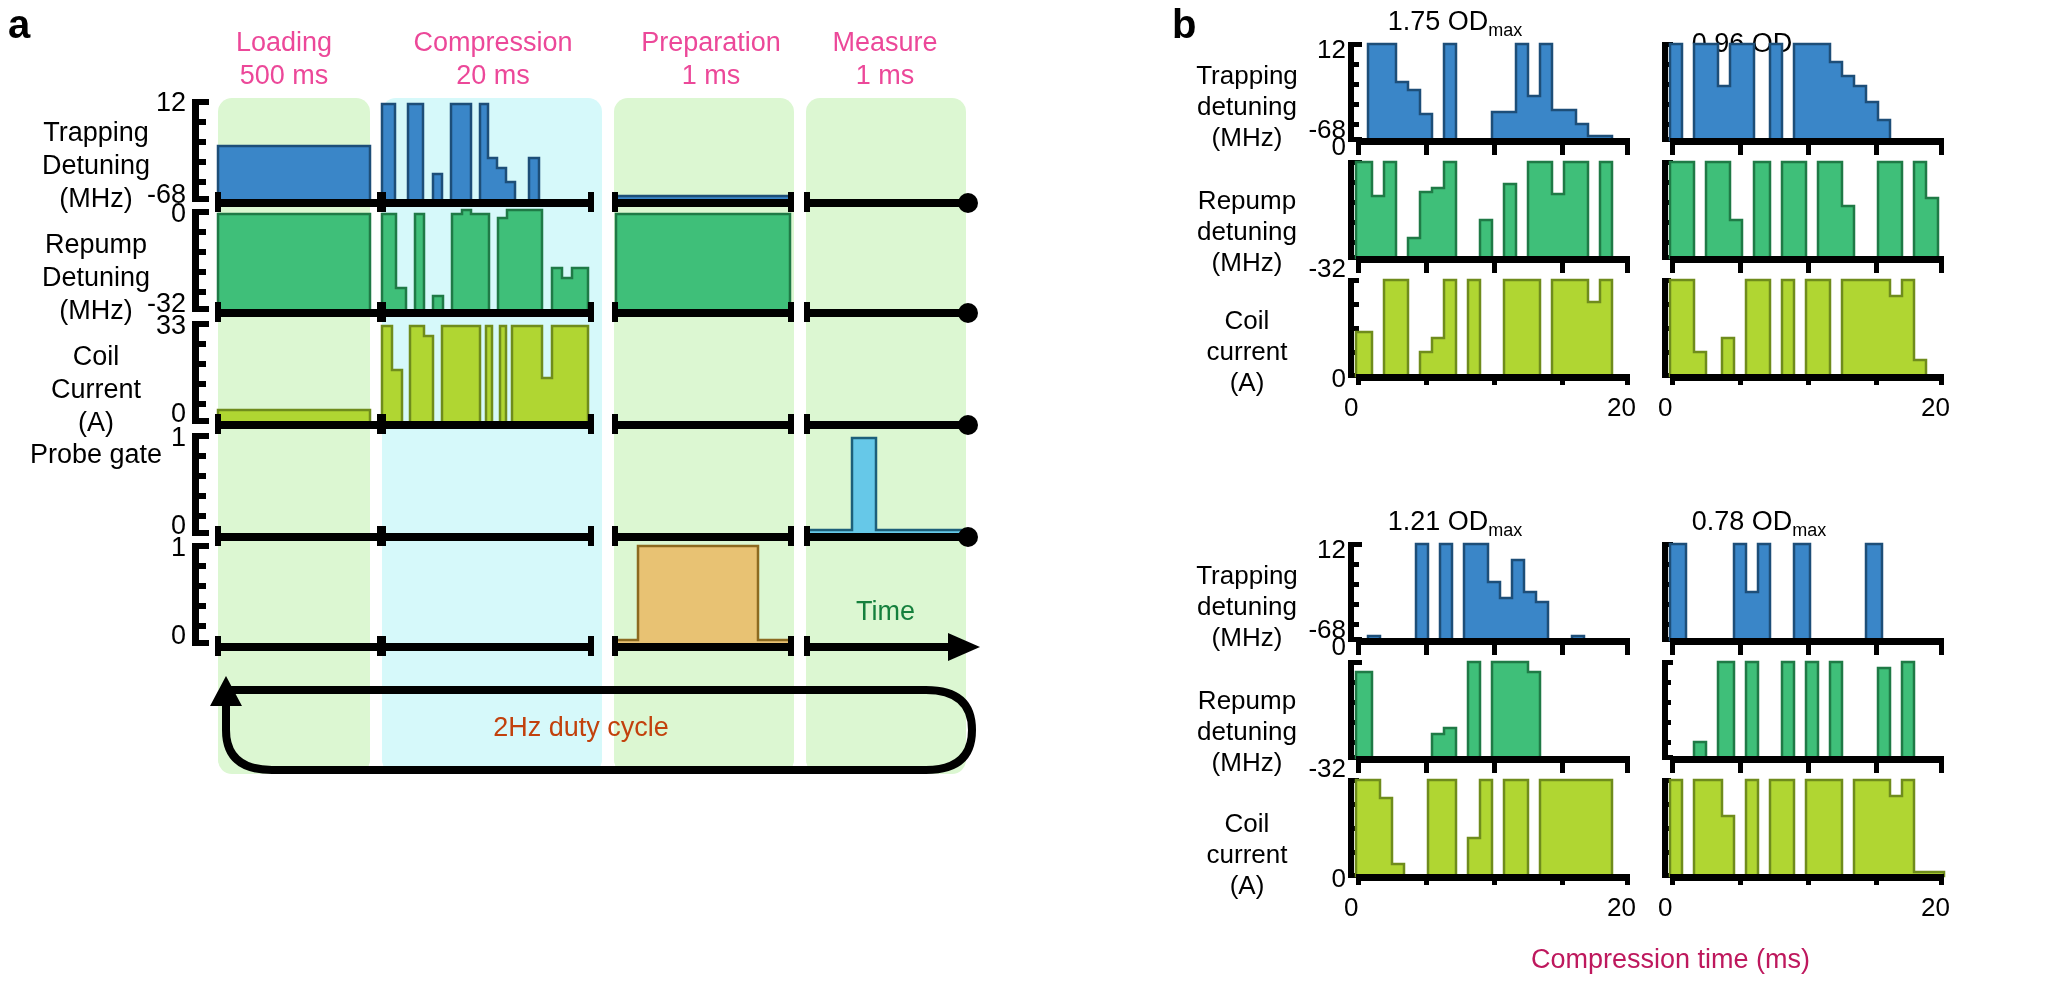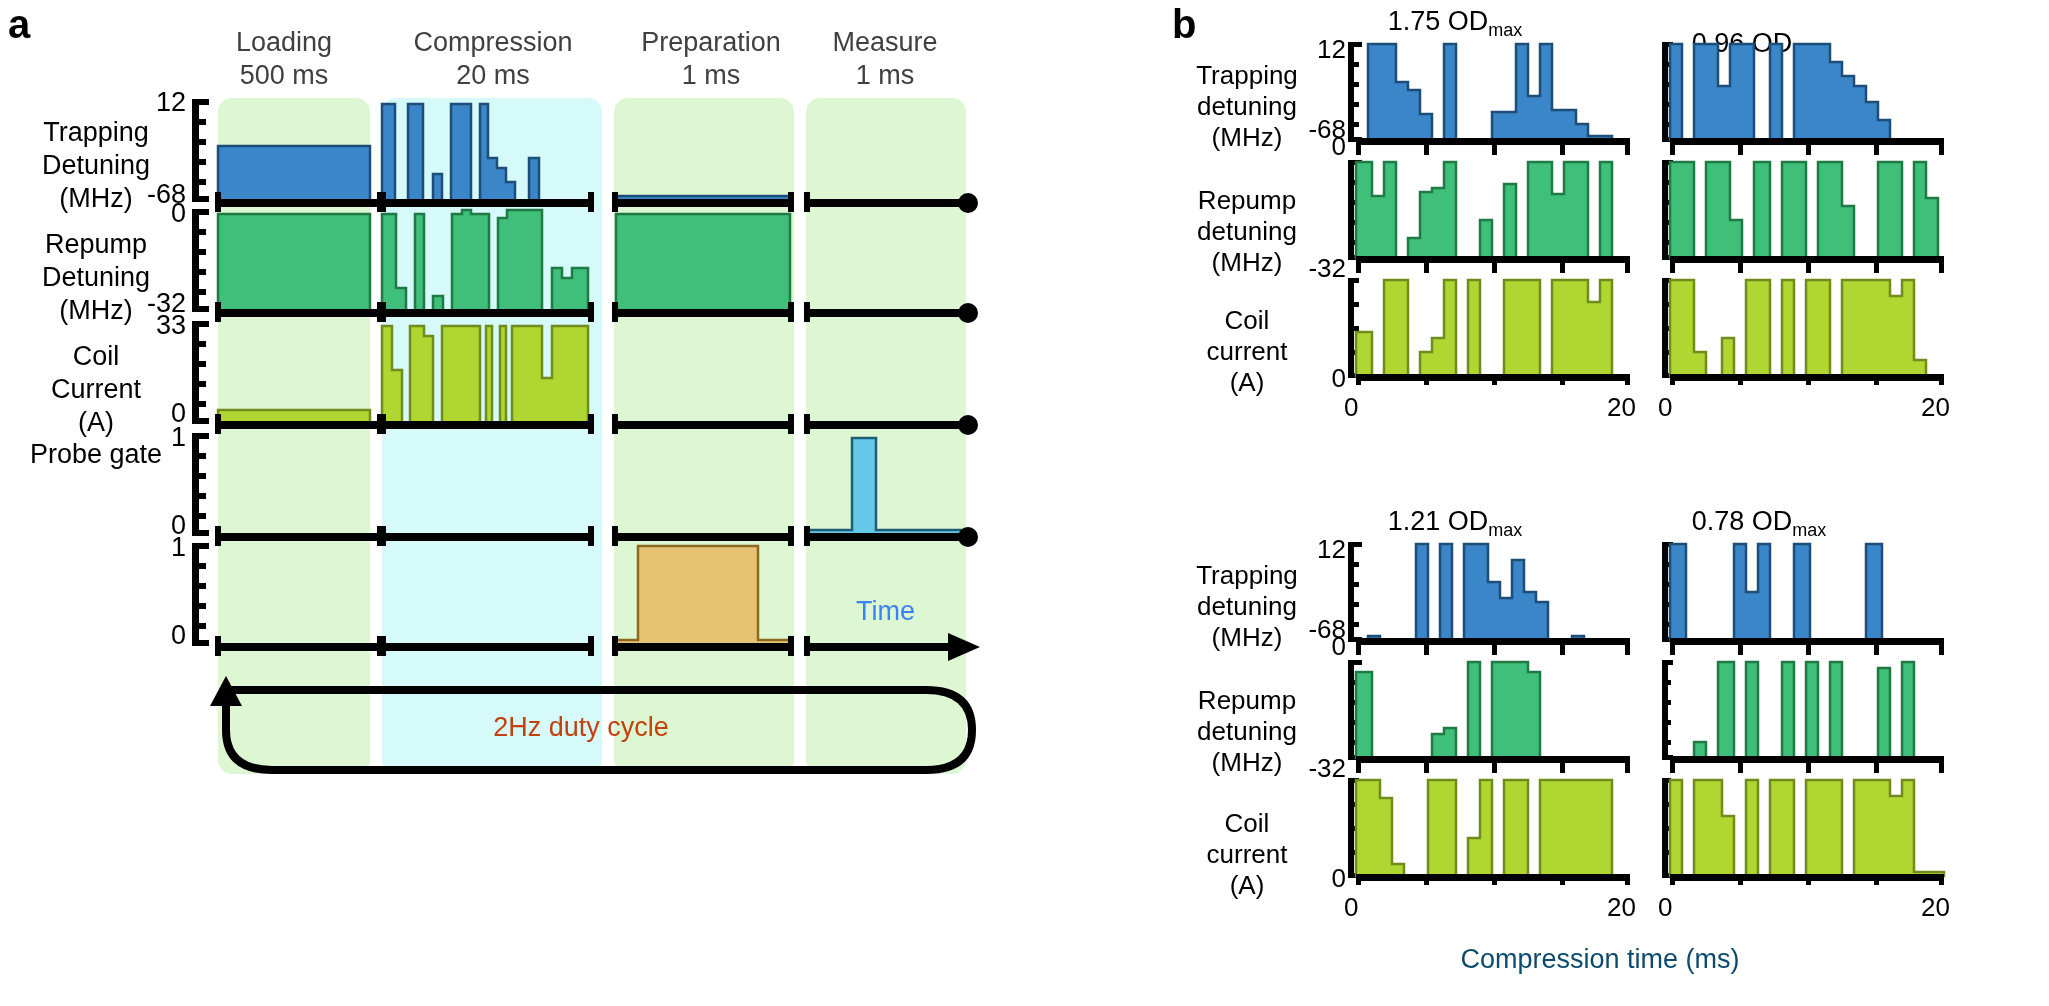--- a/index.html
+++ b/index.html
@@ -22,21 +22,21 @@
     color: #000;
     line-height: 1;
   }
   
   #panel-a { position: absolute; left: 0; top: 0; width: 960px; height: 1006px; }
 
   .stage-header {
     position: absolute;
     text-align: center;
     font-size: 27px;
-    color: #404040;
+    color: #ec4899;
     line-height: 1.22;
   }
   .row-label {
     position: absolute;
     text-align: center;
     font-size: 27px;
     color: #000;
     line-height: 1.22;
   }
   .ytick-label {
@@ -50,21 +50,21 @@
     position: absolute;
     border-radius: 14px;
   }
   .wave {
     position: absolute;
     overflow: visible;
   }
   .time-label {
     position: absolute;
     font-size: 27px;
-    color: #3b82f6;
+    color: #15803d;
   }
   .duty-label {
     position: absolute;
     font-size: 27px;
     color: #c2410c;
     text-align: center;
   }
   
   #panel-b { position: absolute; left: 1160px; top: 0; width: 889px; height: 1006px; }
   .sub-title {
@@ -91,22 +91,22 @@
   }
   .b-xtick-label {
     position: absolute;
     font-size: 26px;
     color: #000;
     line-height: 1;
   }
   .b-xaxis-title {
     position: absolute;
     font-size: 27px;
-    color: #0c4a6e;
-    text-align: center;
+    color: #be185d;
+    text-align: right;
   }
 </style>
 </head>
 <body>
 
 <div id="figure">
 
   <div id="panel-a">
     <div class="panel-letter" style="left:8px; top:4px;">a</div>
 

